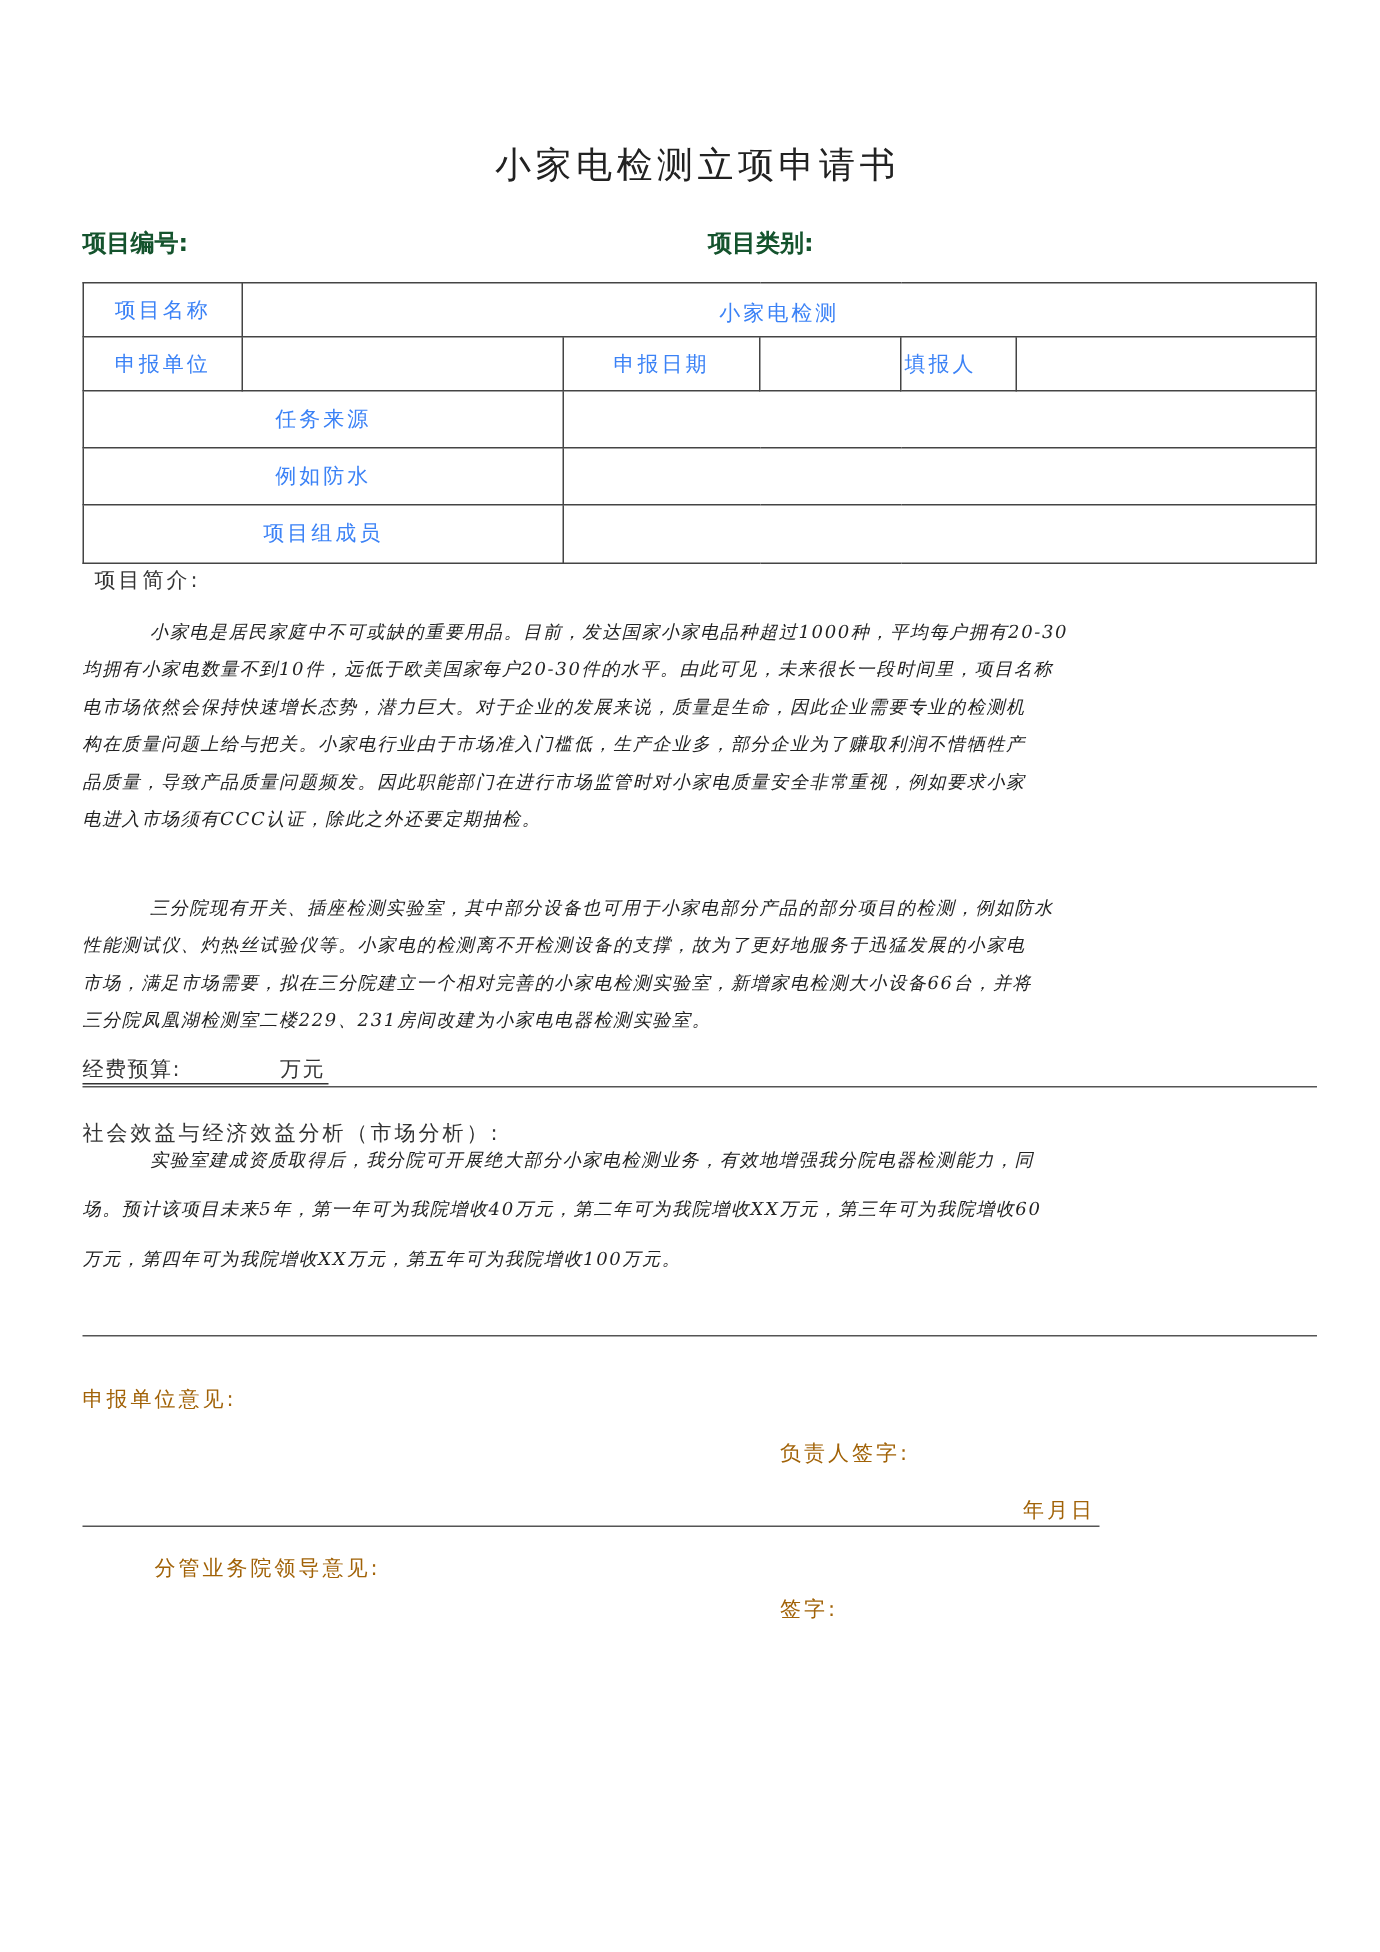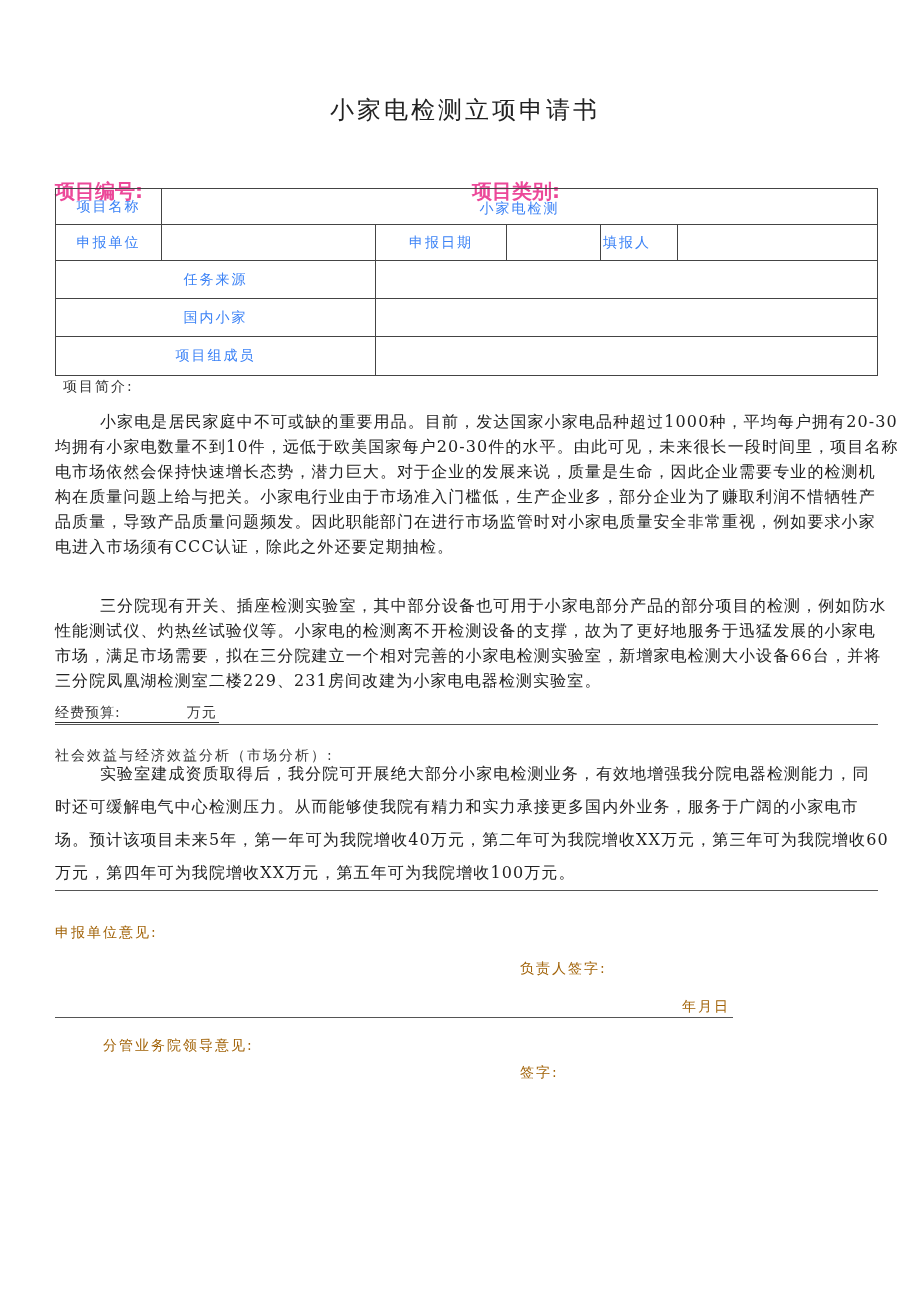--- a/index.html
+++ b/index.html
@@ -8,42 +8,42 @@
     font-family: "DejaVu Serif", "Liberation Serif", serif;
     color: #1a1a1a;
   }
   .abs { position: absolute; white-space: nowrap; }
   .title {
     left: 0; width: 930px; top: 94px; text-align: center;
     font-family: "DejaVu Sans", "Liberation Sans", sans-serif;
     font-size: 24px; font-weight: 300; letter-spacing: 3px; color: #222;
   }
   .meta-label {
-    top: 178px; font-family: "DejaVu Sans", "Liberation Sans", sans-serif;
-    font-size: 20px; font-weight: bold; color: #ec4899;
+    top: 152px; font-family: "DejaVu Sans", "Liberation Sans", sans-serif;
+    font-size: 16px; font-weight: bold; color: #14532d;
   }
   table.info {
     position: absolute; left: 55px; top: 188px; width: 822px;
     border-collapse: collapse; table-layout: fixed;
     font-family: "DejaVu Sans", "Liberation Sans", sans-serif;
     font-size: 14px; color: #3b82f6; letter-spacing: 2px;
   }
   table.info td {
     border: 1px solid #444; padding: 0; vertical-align: middle;
   }
   table.info td.c { text-align: center; }
   table.info td.l { text-align: left; padding-left: 2px; }
   .section-label {
     font-family: "DejaVu Sans", "Liberation Sans", sans-serif;
     font-size: 14px; color: #333; letter-spacing: 2px;
   }
   .para {
     position: absolute; left: 55px; width: 825px;
-    font-size: 16px; color: #222; text-align: justify;
-    letter-spacing: 1.1px; white-space: normal;
+    font-size: 12px; color: #222; text-align: justify;
+    letter-spacing: 1.1px; white-space: normal; font-style: italic;
   }
   .para .ln { display: block; white-space: nowrap; height: 25px; line-height: 25px; }
   .para.wide .ln { height: 33px; line-height: 33px; }
   .rule { position: absolute; height: 0; border-top: 1px solid #555; }
   .budget {
     left: 55px; top: 704px; font-family: "DejaVu Sans", "Liberation Sans", sans-serif;
     font-size: 14px; color: #333; border-bottom: 1px solid #333; padding-right: 2px;
     letter-spacing: 1px;
   }
   .budget .gap { display: inline-block; width: 66px; }
@@ -80,21 +80,21 @@
     <td class="c">申报日期</td>
     <td></td>
     <td class="l">填报人</td>
     <td></td>
   </tr>
   <tr style="height:38px;">
     <td class="c" colspan="2">任务来源</td>
     <td colspan="4"></td>
   </tr>
   <tr style="height:38px;">
-    <td class="c" colspan="2">国内小家</td>
+    <td class="c" colspan="2">例如防水</td>
     <td colspan="4"></td>
   </tr>
   <tr style="height:39px;">
     <td class="c" colspan="2">项目组成员</td>
     <td colspan="4"></td>
   </tr>
 </tbody>
   </table>
 
 <div class="abs section-label" style="left:63px; top:378px;">项目简介:</div>
@@ -117,21 +117,20 @@
 
 <div class="abs budget">
   <span>经费预算:</span><span class="gap"></span><span>万元</span>
 </div>
 <div class="rule" style="left:55px; width:823px; top:724px;"></div>
 
 <div class="abs section-label" style="left:55px; top:731px;margin-top:16px;">社会效益与经济效益分析（市场分析）:</div>
 
 <div class="para wide" style="top:757px;">
   <span class="ln" style="padding-left:45px;">实验室建成资质取得后，我分院可开展绝大部分小家电检测业务，有效地增强我分院电器检测能力，同</span>
-  <span class="ln">时还可缓解电气中心检测压力。从而能够使我院有精力和实力承接更多国内外业务，服务于广阔的小家电市</span>
   <span class="ln">场。预计该项目未来5年，第一年可为我院增收40万元，第二年可为我院增收XX万元，第三年可为我院增收60</span>
   <span class="ln">万元，第四年可为我院增收XX万元，第五年可为我院增收100万元。</span>
 </div>
 <div class="rule" style="left:55px; width:823px; top:890px;"></div>
 
 <div class="abs sig" style="left:55px; top:924px;">申报单位意见:</div>
 <div class="abs sig" style="left:520px; top:960px;">负责人签字:</div>
 <div class="abs sig" style="left:682px; top:998px;">年月日</div>
 <div class="rule" style="left:55px; width:678px; top:1017px;"></div>
 

